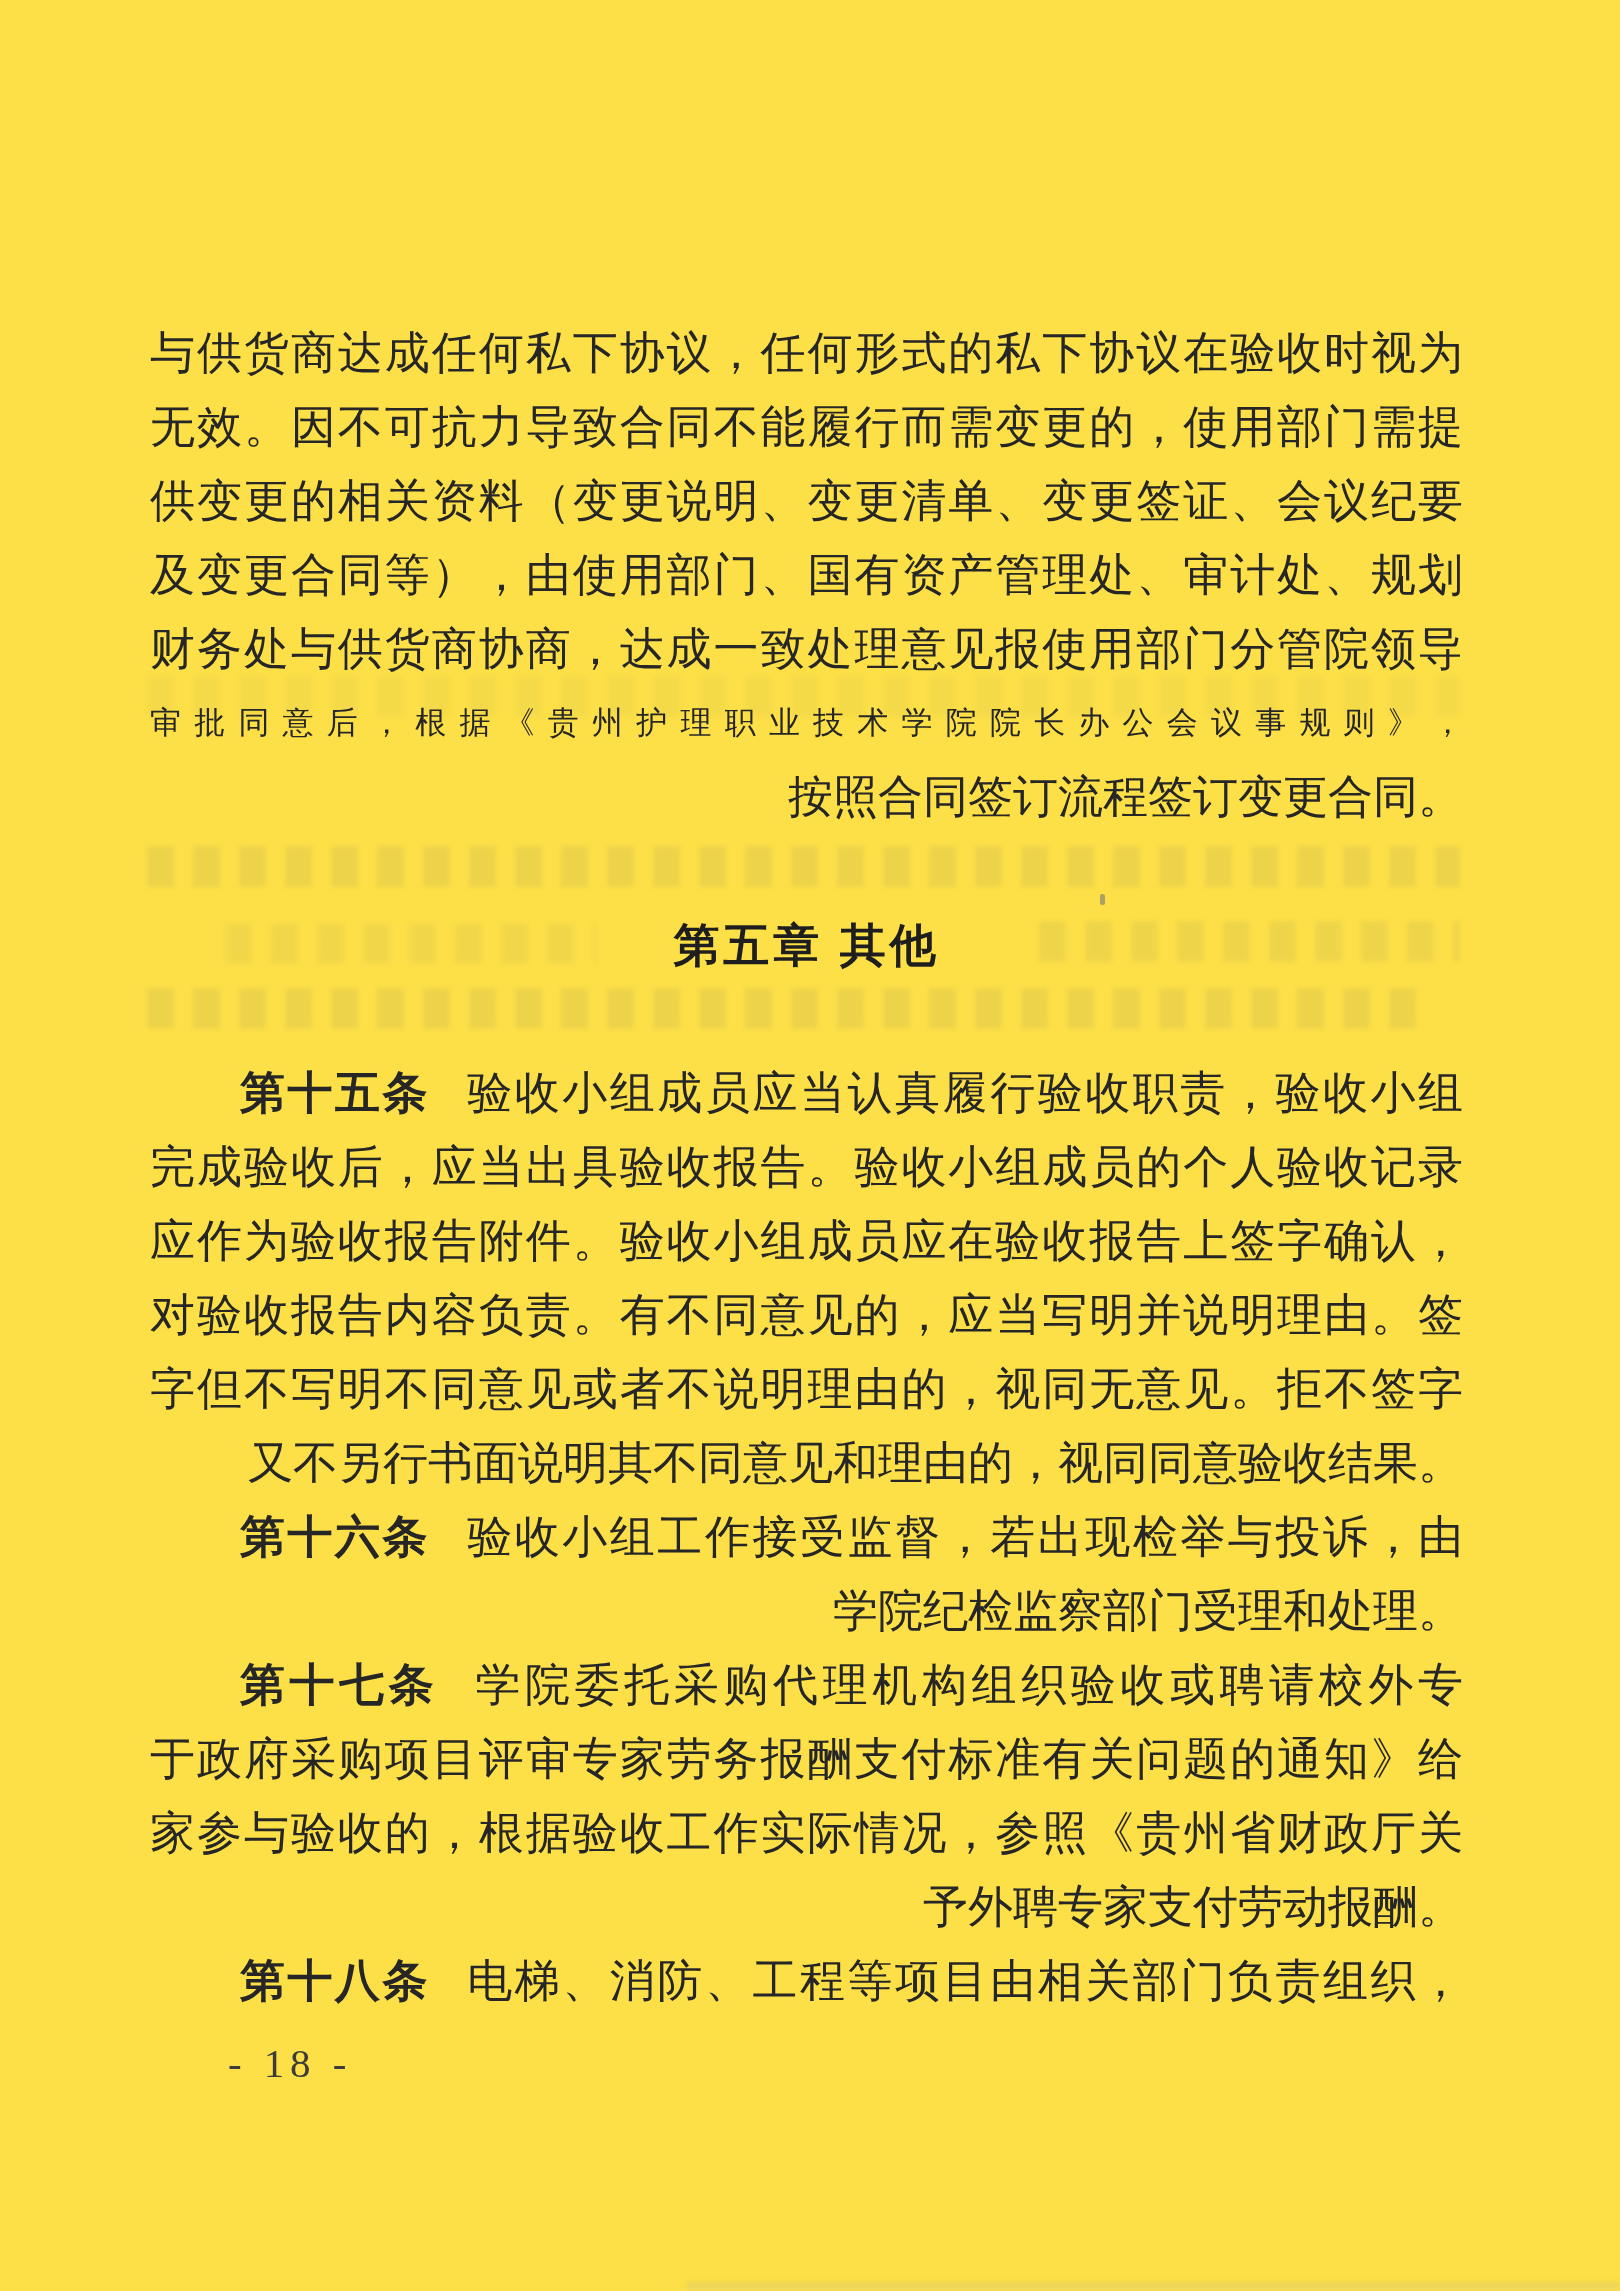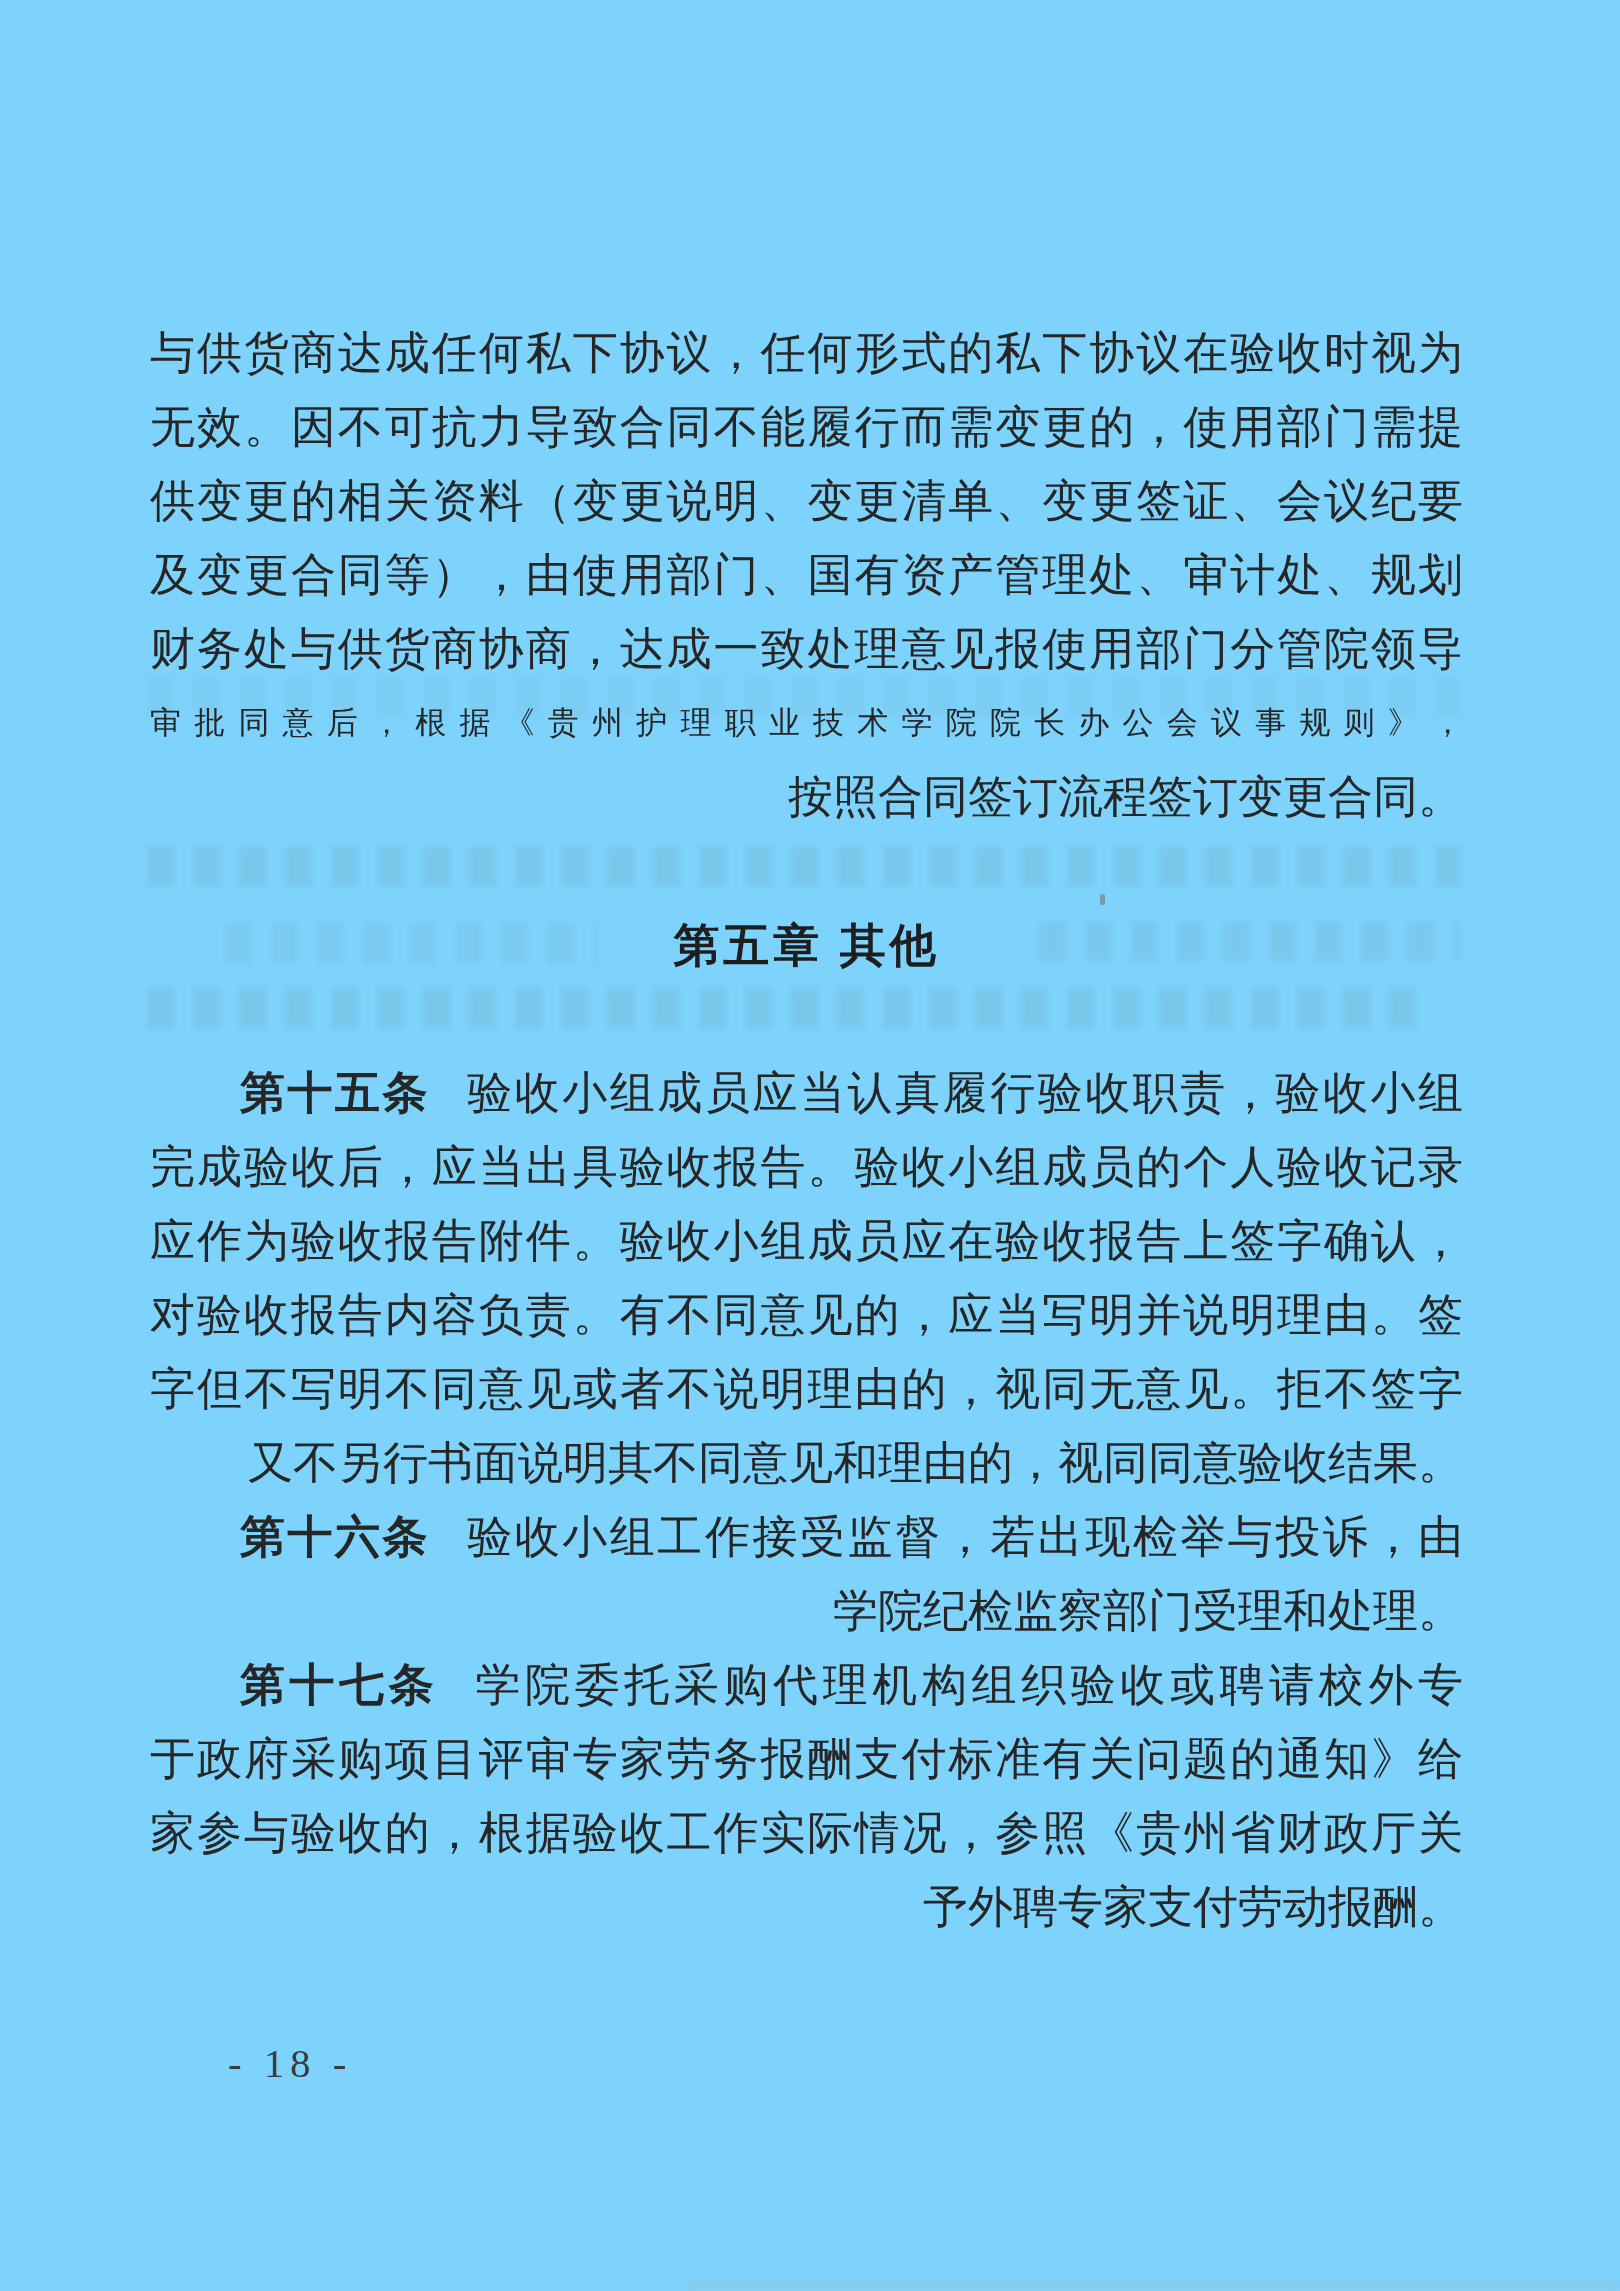--- a/index.html
+++ b/index.html
@@ -5,21 +5,21 @@
   html, body {
     margin: 0;
     padding: 0;
     background: #e9e9e7;
   }
   .page {
     position: relative;
     width: 1620px;
     height: 2292px;
     margin: 0 auto;
-    background: #7dd3fc;
+    background: #fde047;
     overflow: hidden;
     color: #262626;
     font-family: "Liberation Serif", "DejaVu Serif", serif;
   }
   
   .content {
     position: absolute;
     top: 316px;
     left: 150px;
     width: 1313px;
@@ -133,19 +133,20 @@
     <div class="line">又不另行书面说明其不同意见和理由的，视同同意验收结果。</div>
 
     <div class="line just indent"><span class="num">第十六条</span><span>验收小组工作接受监督，若出现检举与投诉，由</span></div>
     <div class="line">学院纪检监察部门受理和处理。</div>
 
     <div class="line just indent"><span class="num">第十七条</span><span>学院委托采购代理机构组织验收或聘请校外专</span></div>
     <div class="line just">于政府采购项目评审专家劳务报酬支付标准有关问题的通知》给</div>
     <div class="line just">家参与验收的，根据验收工作实际情况，参照《贵州省财政厅关</div>
     <div class="line">予外聘专家支付劳动报酬。</div>
 
+    <div class="line just indent"><span class="num">第十八条</span><span>电梯、消防、工程等项目由相关部门负责组织，</span></div>
 
   </div>
 
   <div class="footer">- 18 -</div>
 
 </div>
 
 
 </body></html>

